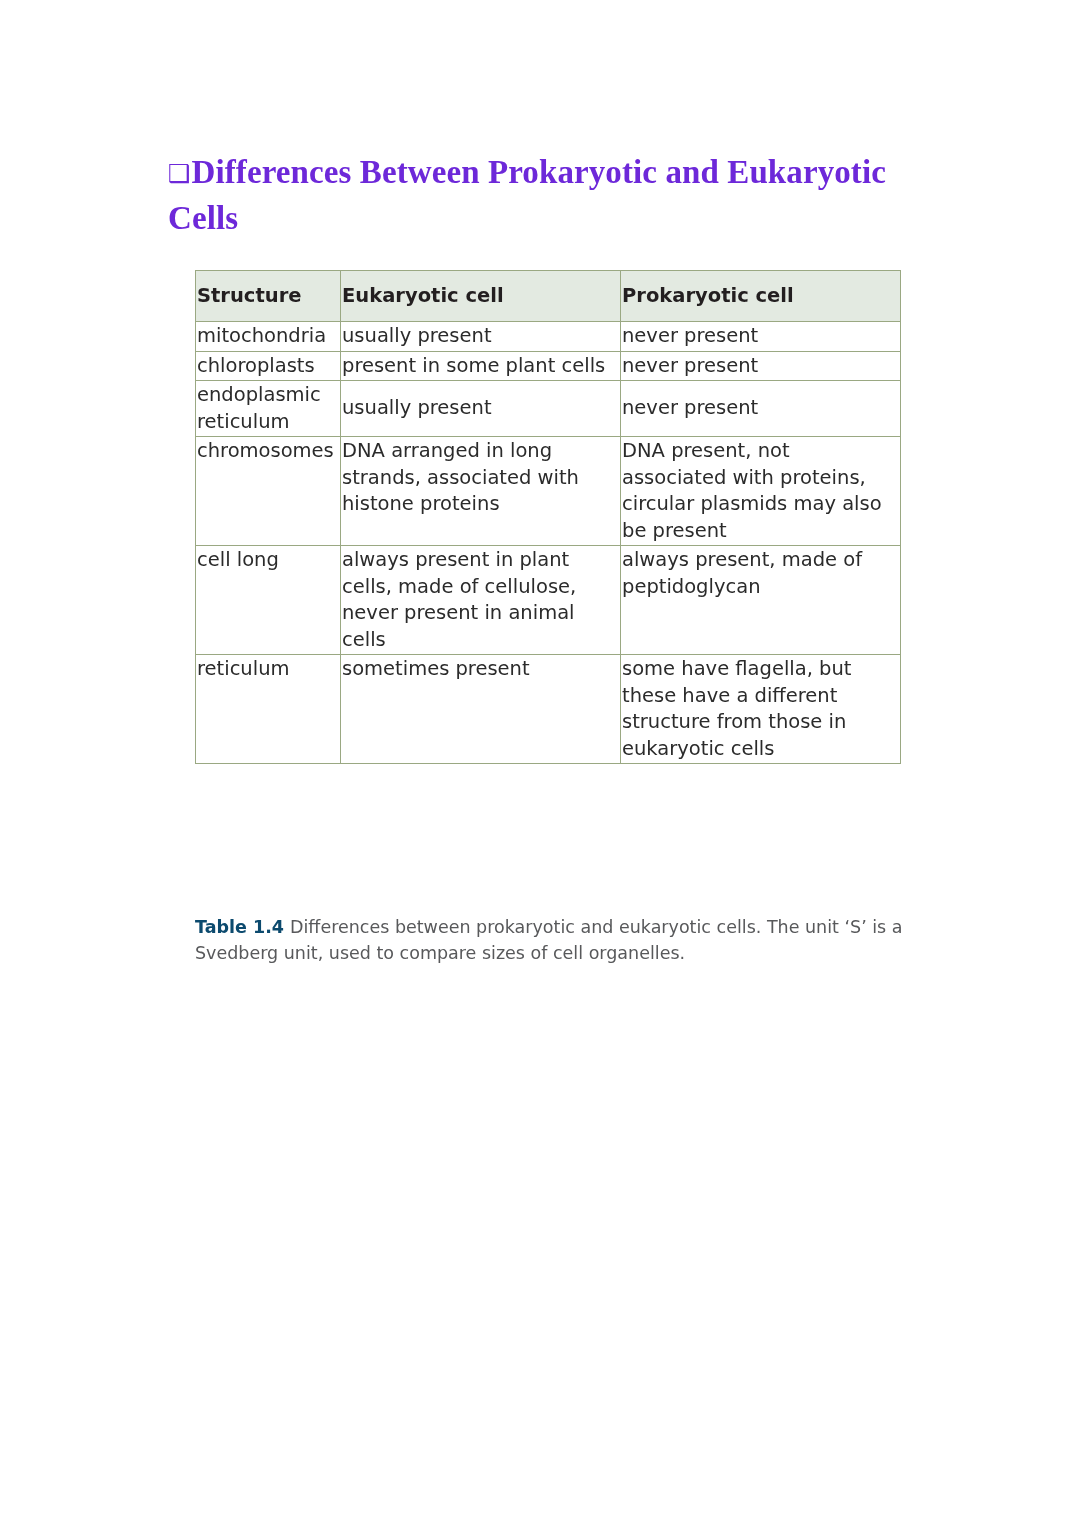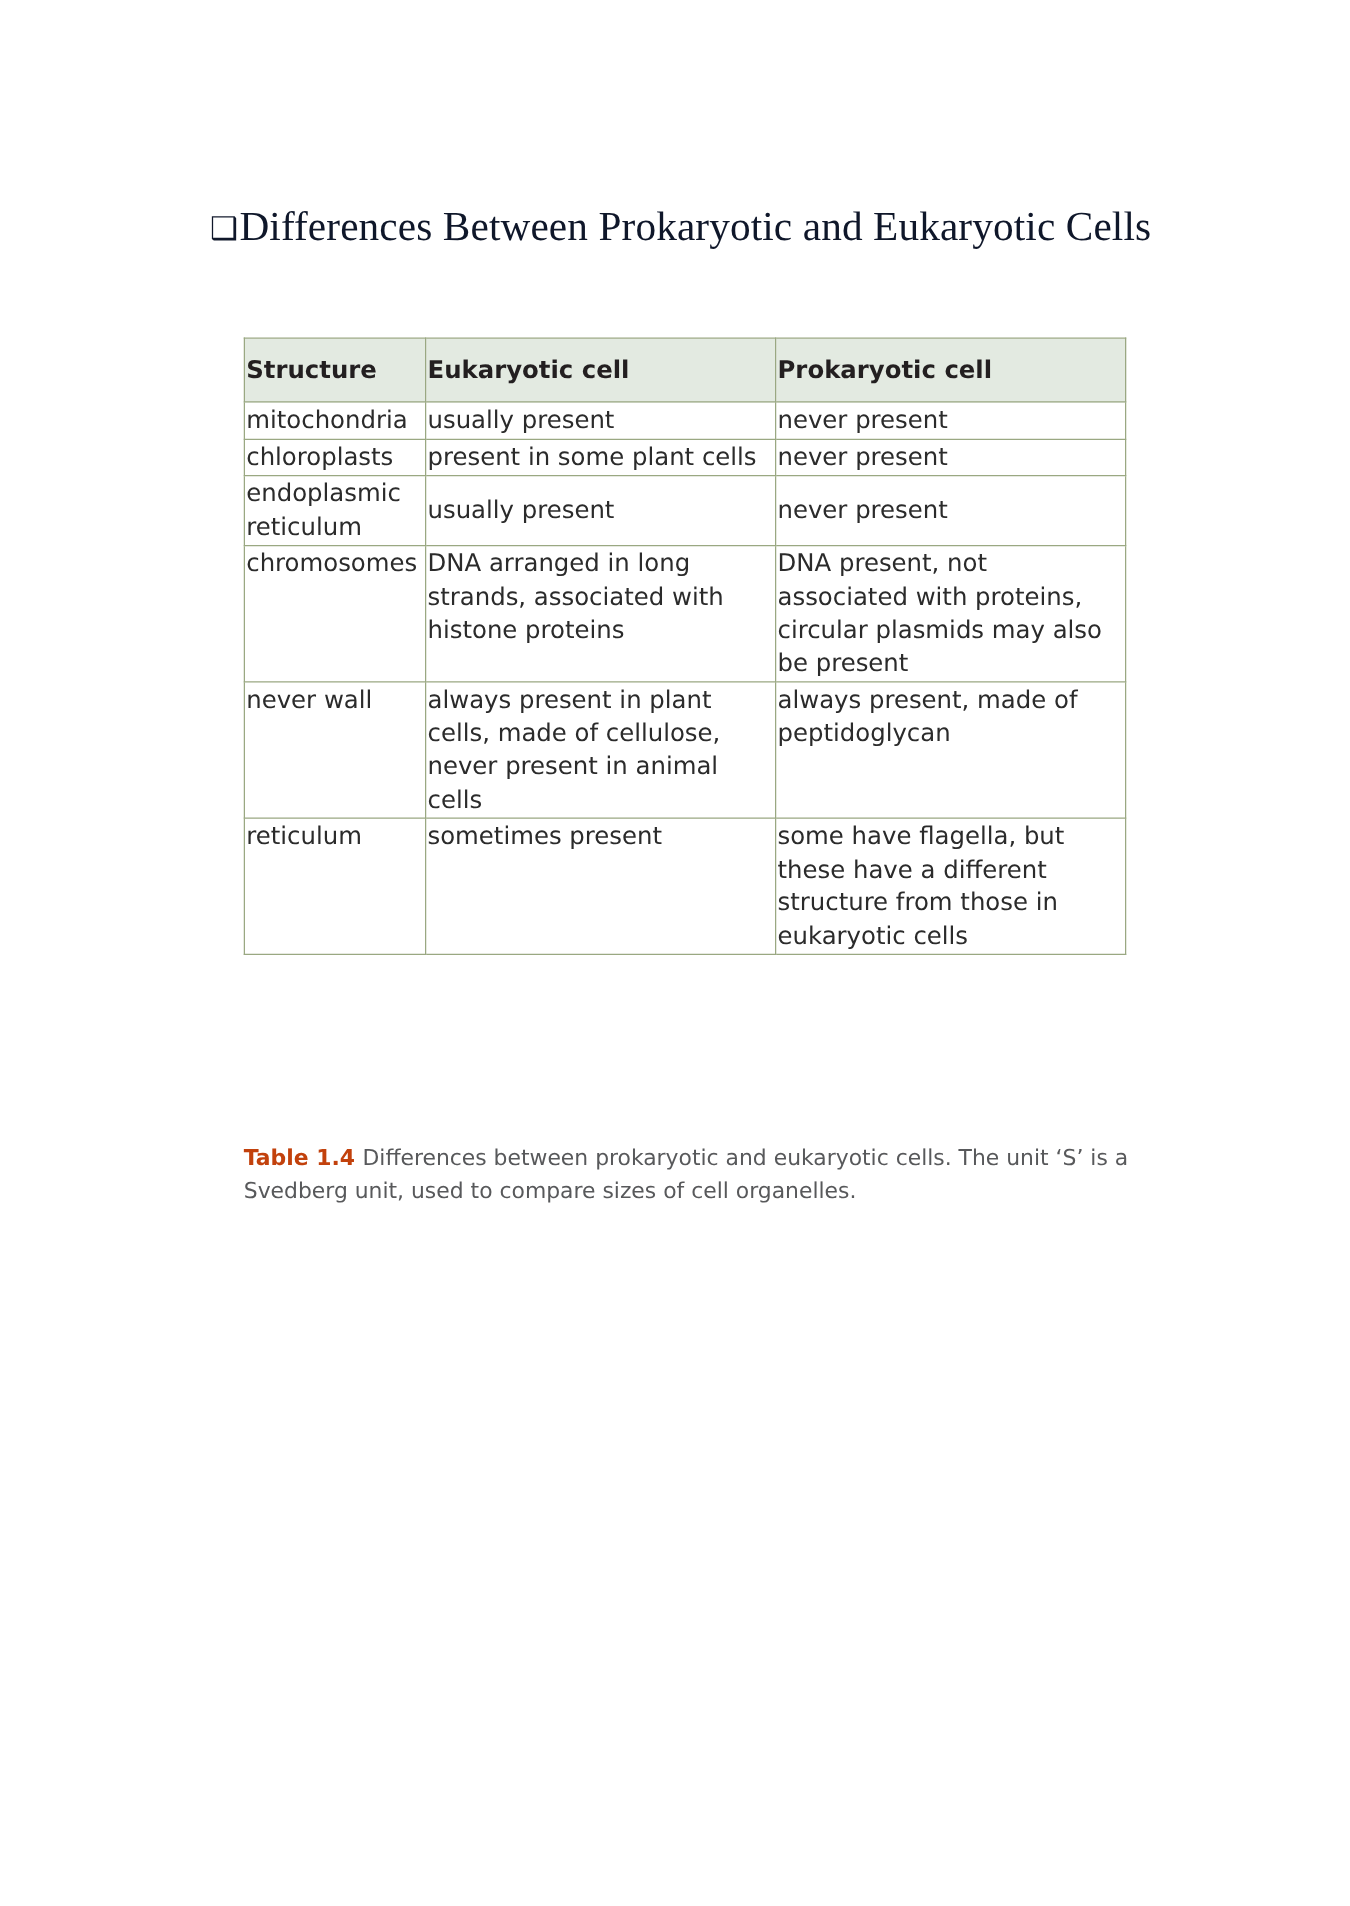--- a/index.html
+++ b/index.html
@@ -12,27 +12,27 @@
     height: 1525px;
     position: relative;
     font-family: "Liberation Sans", sans-serif;
     overflow: hidden;
   }
 
   
   #page-heading {
     position: absolute;
     left: 168px;
-    top: 138px;
+    top: 128px;
     width: 790px;
     font-family: "Liberation Serif", serif;
     font-size: 33px;
     line-height: 44px;
-    color: #0f172a;
-    font-weight: 400;
+    color: #6d28d9;
+    font-weight: 700;
     letter-spacing: 0.1px;
   }
   #page-heading .bullet-glyph {
     font-family: "DejaVu Sans", sans-serif;
     font-size: 25px;
     line-height: 44px;
     vertical-align: 1px;
     margin-right: 1px;
   }
   #page-heading .heading-text {
@@ -88,21 +88,21 @@
     left: 195px;
     top: 896px;
     width: 712px;
     font-family: "DejaVu Sans", sans-serif;
     font-size: 17.5px;
     line-height: 26px;
     color: #58595b;
   }
   #table-caption .caption-label {
     font-weight: bold;
-    color: #c2410c;
+    color: #0c4a6e;
     margin-right: 6px;
   }
 </style>
 </head>
 <body>
 
 <h1 id="page-heading"><span class="bullet-glyph">❑</span><span class="heading-text">Differences Between Prokaryotic and Eukaryotic Cells</span></h1>
 
 <div id="table-wrap">
   <table class="data-table">
@@ -140,21 +140,21 @@
       </tr>
 
 
       <tr>
         <td class="cell-pad v-top">chromosomes</td>
         <td class="cell-pad v-top">DNA arranged in long strands, associated with histone proteins</td>
         <td class="cell-pad v-top">DNA present, not associated with proteins, circular plasmids may also be present</td>
       </tr>
 
       <tr>
-        <td class="cell-pad v-top">never wall</td>
+        <td class="cell-pad v-top">cell long</td>
         <td class="cell-pad v-top">always present in plant cells, made of cellulose, never present in animal cells</td>
         <td class="cell-pad v-top">always present, made of peptidoglycan</td>
       </tr>
 
       <tr>
         <td class="cell-pad v-top">reticulum</td>
         <td class="cell-pad v-top">sometimes present</td>
         <td class="cell-pad v-top">some have flagella, but these have a different structure from those in eukaryotic cells</td>
       </tr>
 

